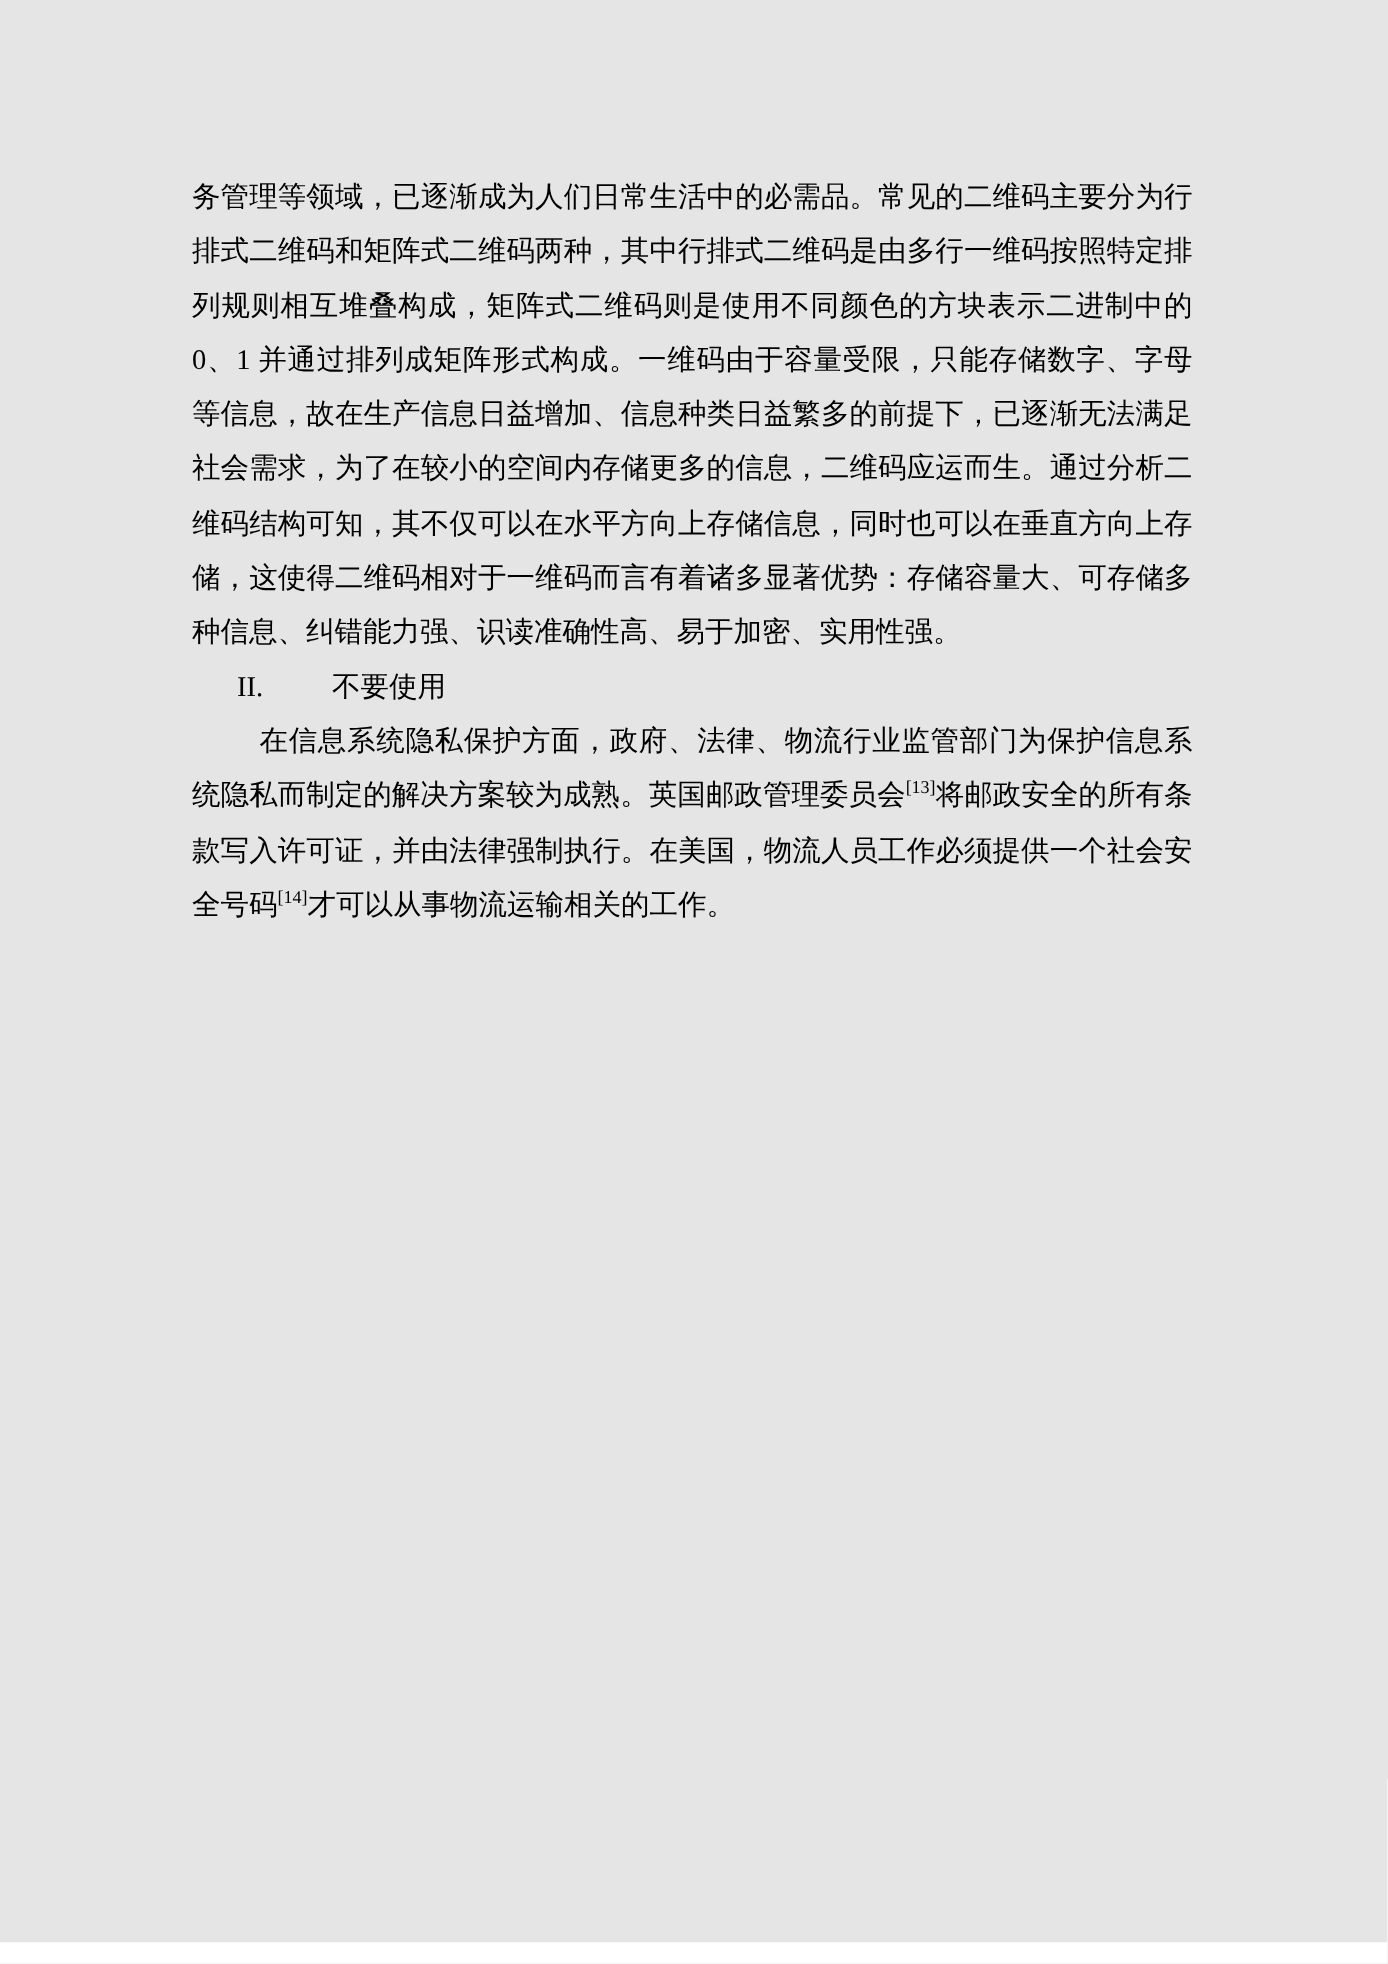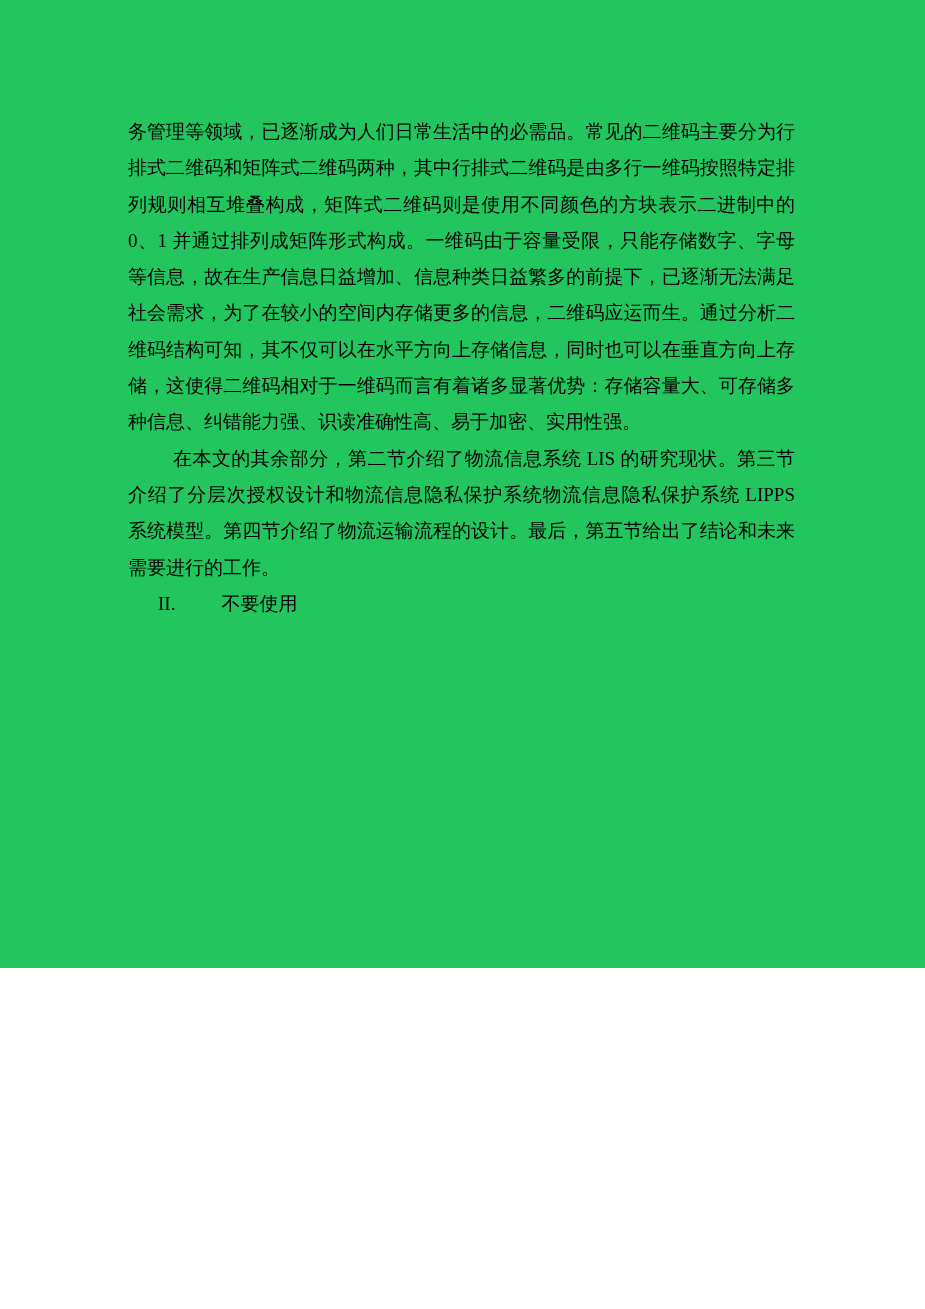--- a/index.html
+++ b/index.html
@@ -3,22 +3,22 @@
 <meta charset="utf-8">
 <style>
   html, body {
     margin: 0;
     padding: 0;
     background: #ffffff;
   }
   .page {
     position: relative;
     width: 925px;
-    height: 968px;
-    background: #22c55e;
+    height: 1295px;
+    background: #e5e5e5;
     overflow: hidden;
     font-family: "Liberation Serif", "DejaVu Serif", serif;
     color: #000000;
   }
   .content {
     position: absolute;
     top: 114px;
     left: 128px;
     width: 667px;
     font-size: 19px;
@@ -48,25 +48,25 @@
   }
 </style>
 </head>
 <body>
 
 <div class="page">
   <div class="content">
 
     <p class="para no-indent"><span>务管理等领域，已逐渐成为人们日常生活中的必需品。常见的二维码主要分为行排式二维码和矩阵式二维码两种，其中行排式二维码是由多行一维码按照特定排列规则相互堆叠构成，矩阵式二维码则是使用不同颜色的方块表示二进制中的 0、1 并通过排列成矩阵形式构成。一维码由于容量受限，只能存储数字、字母等信息，故在生产信息日益增加、信息种类日益繁多的前提下，已逐渐无法满足社会需求，为了在较小的空间内存储更多的信息，二维码应运而生。通过分析二维码结构可知，其不仅可以在水平方向上存储信息，同时也可以在垂直方向上存储，这使得二维码相对于一维码而言有着诸多显著优势：存储容量大、可存储多种信息、纠错能力强、识读准确性高、易于加密、实用性强。</span></p>
 
-    <p class="para"><span>在本文的其余部分，第二节介绍了物流信息系统 LIS 的研究现状。第三节介绍了分层次授权设计和物流信息隐私保护系统物流信息隐私保护系统 LIPPS 系统模型。第四节介绍了物流运输流程的设计。最后，第五节给出了结论和未来需要进行的工作。</span></p>
 
     <div class="section-heading">
       <span>II.</span>
       <span>不要使用</span>
     </div>
 
 
 
+    <p class="para"><span>在信息系统隐私保护方面，政府、法律、物流行业监管部门为保护信息系统隐私而制定的解决方案较为成熟。英国邮政管理委员会</span><sup class="ref-sup">[13]</sup><span>将邮政安全的所有条款写入许可证，并由法律强制执行。在美国，物流人员工作必须提供一个社会安全号码</span><sup class="ref-sup">[14]</sup><span>才可以从事物流运输相关的工作。</span></p>
 
 
   </div>
 </div>
 
 </body></html>

